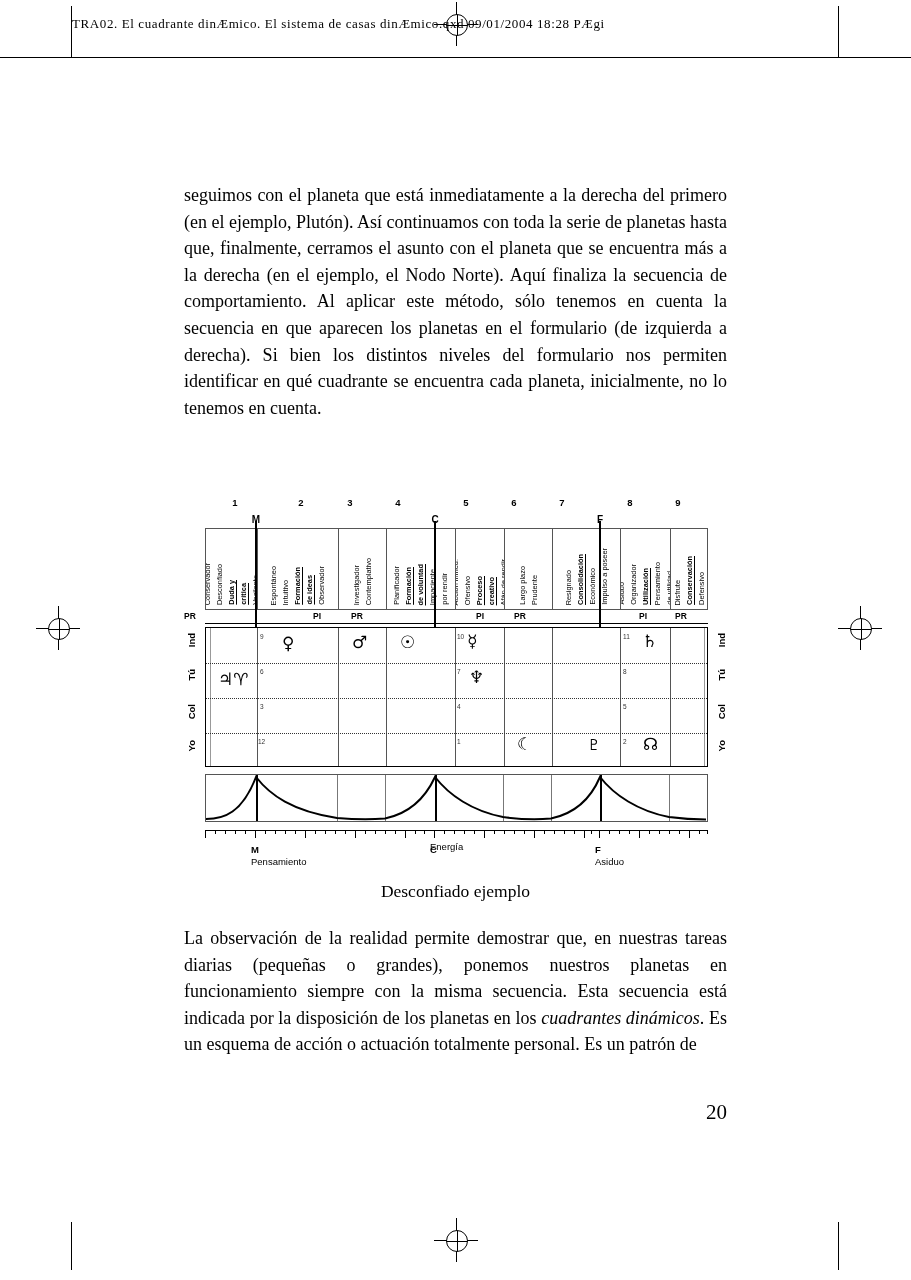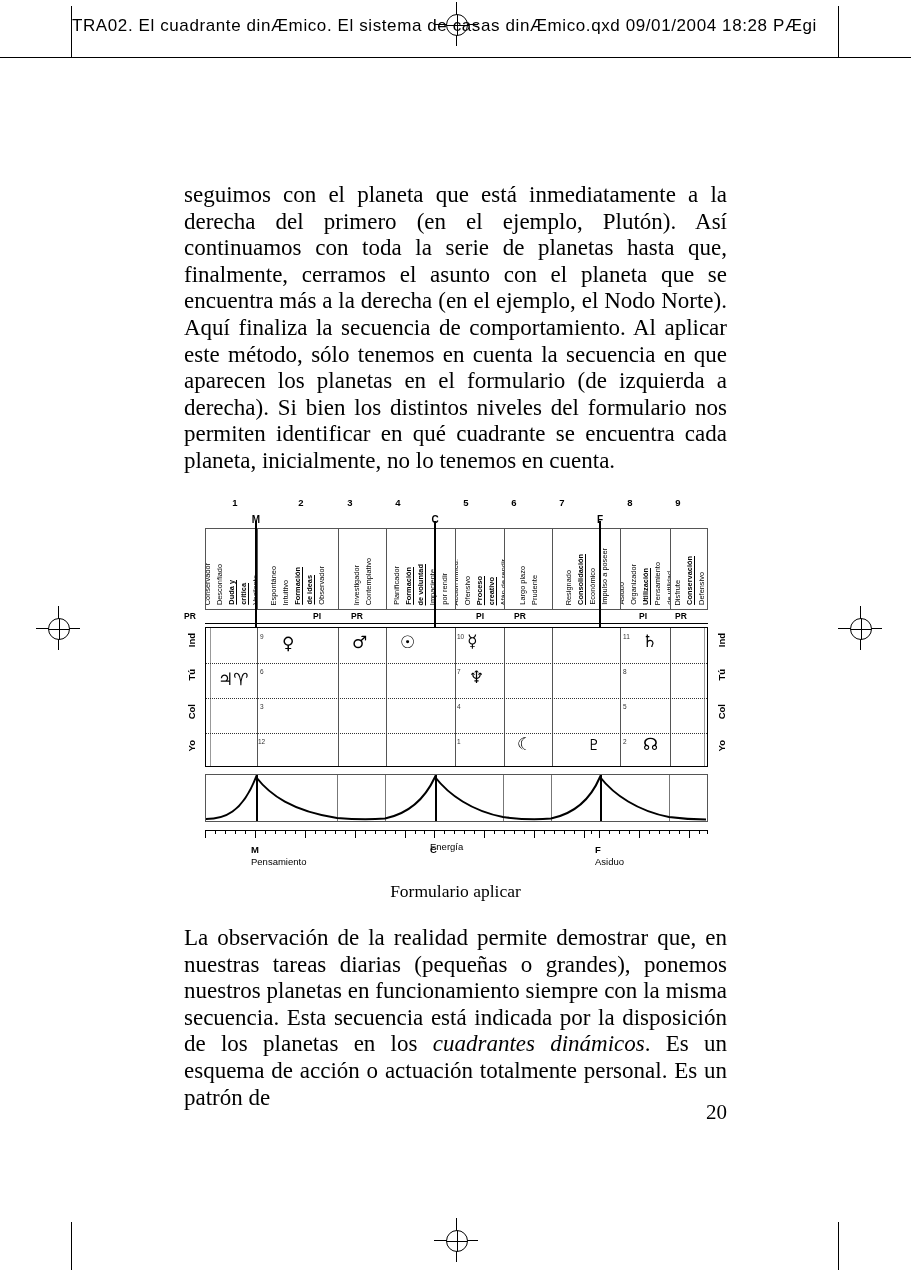--- a/index.html
+++ b/index.html
@@ -25,29 +25,29 @@
 
   .cropmark { position: absolute; background: #000; }
 
   
   .headerline {
     position: absolute; left: 0; top: 0; width: 911px; height: 58px;
   }
   .header-rule { position:absolute; left:0; top:57px; width:911px; height:1px; background:#000; }
   .header-text {
     position: absolute; left: 72px; top: 16px;
-    font-family: Liberation Sans, sans-serif;
-    font-size: 17px; letter-spacing: 0.6px; white-space: nowrap;
+    font-family: Liberation Serif, serif;
+    font-size: 13px; letter-spacing: 0.6px; white-space: nowrap;
   }
 
   
   .para {
     position: absolute;
     width: 543px;
-    font-size: 23px;
+    font-size: 18px;
     line-height: 26.6px;
     text-align: justify;
     text-justify: inter-word;
     font-family: "Liberation Serif", serif;
   }
   #para-top { left: 184px; top: 182px; }
   #para-bottom { left: 184px; top: 925px; }
   .para-ital { font-style: italic; }
 
   .figcaption {
@@ -420,17 +420,17 @@
   </div>
 
   <div class="mcf-bot" style="left:67px; top:347px;">M</div>
   <div class="mcf-bot-sub" style="left:67px; top:359px;">Pensamiento</div>
   <div class="mcf-bot" style="left:246px; top:347px;">C</div>
   <div class="mcf-bot-sub" style="left:246px; top:344px;">Energía</div>
   <div class="mcf-bot" style="left:411px; top:347px;">F</div>
   <div class="mcf-bot-sub" style="left:411px; top:359px;">Asiduo</div>
 </div>
 
-<div class="figcaption">Formulario aplicar</div>
+<div class="figcaption">Desconfiado ejemplo</div>
 
 <div class="para" id="para-bottom"><span>La observación de la realidad permite demostrar que, en nuestras tareas diarias (pequeñas o grandes), ponemos nuestros planetas en funcionamiento siempre con la misma secuencia. Esta secuencia está indicada por la disposición de los planetas en los </span><span class="para-ital">cuadrantes dinámicos</span><span>. Es un esquema de acción o actuación totalmente personal. Es un patrón de</span></div>
 
 <div class="pagenum">20</div>
 
 </body></html>

